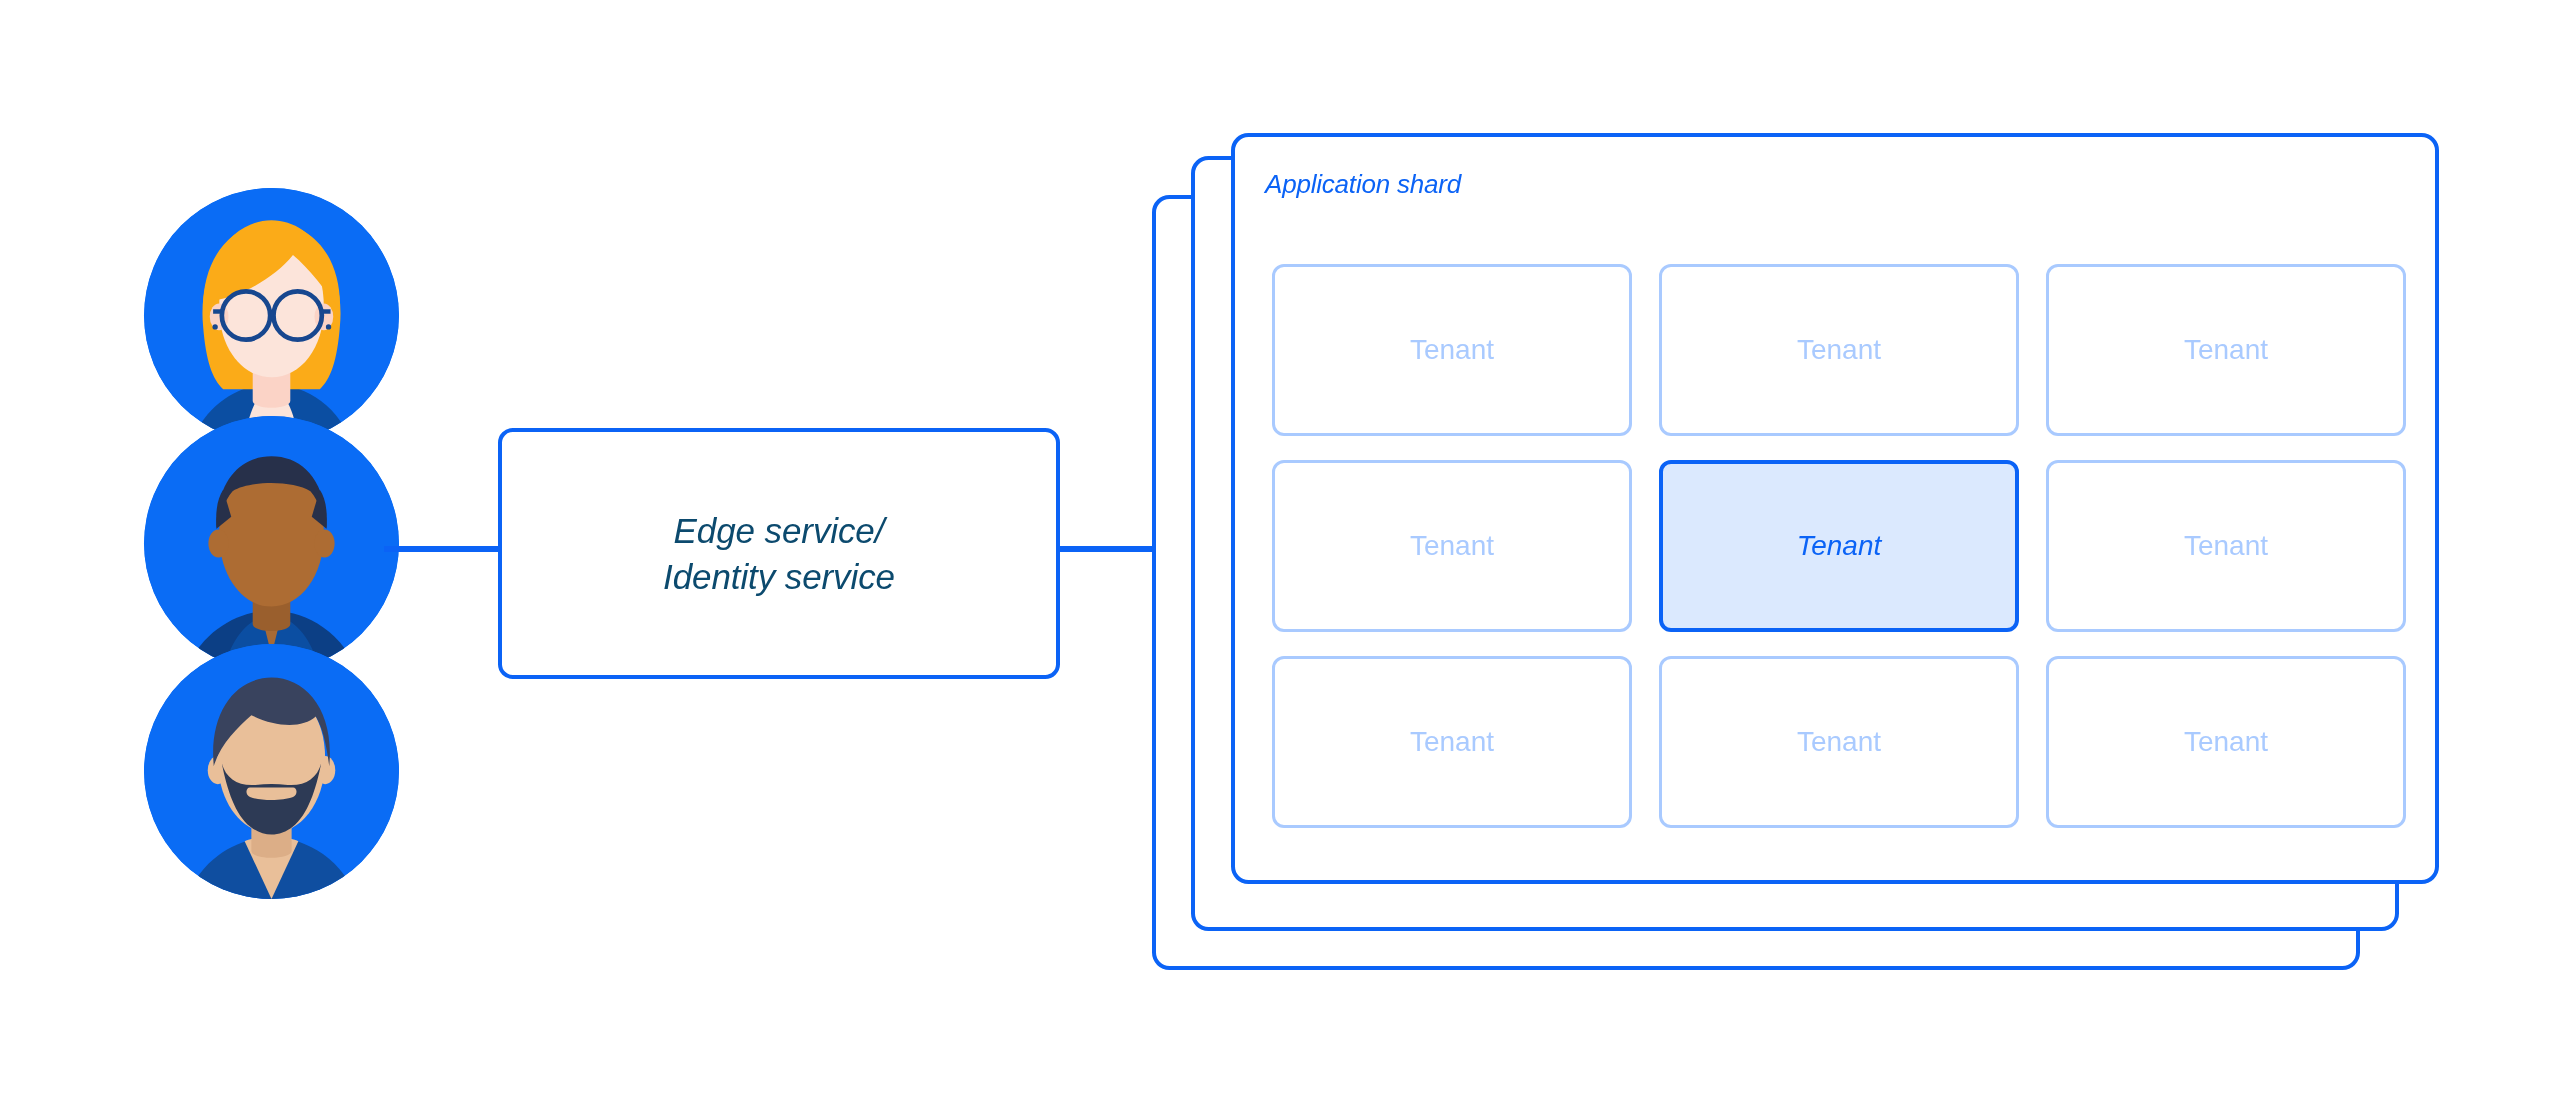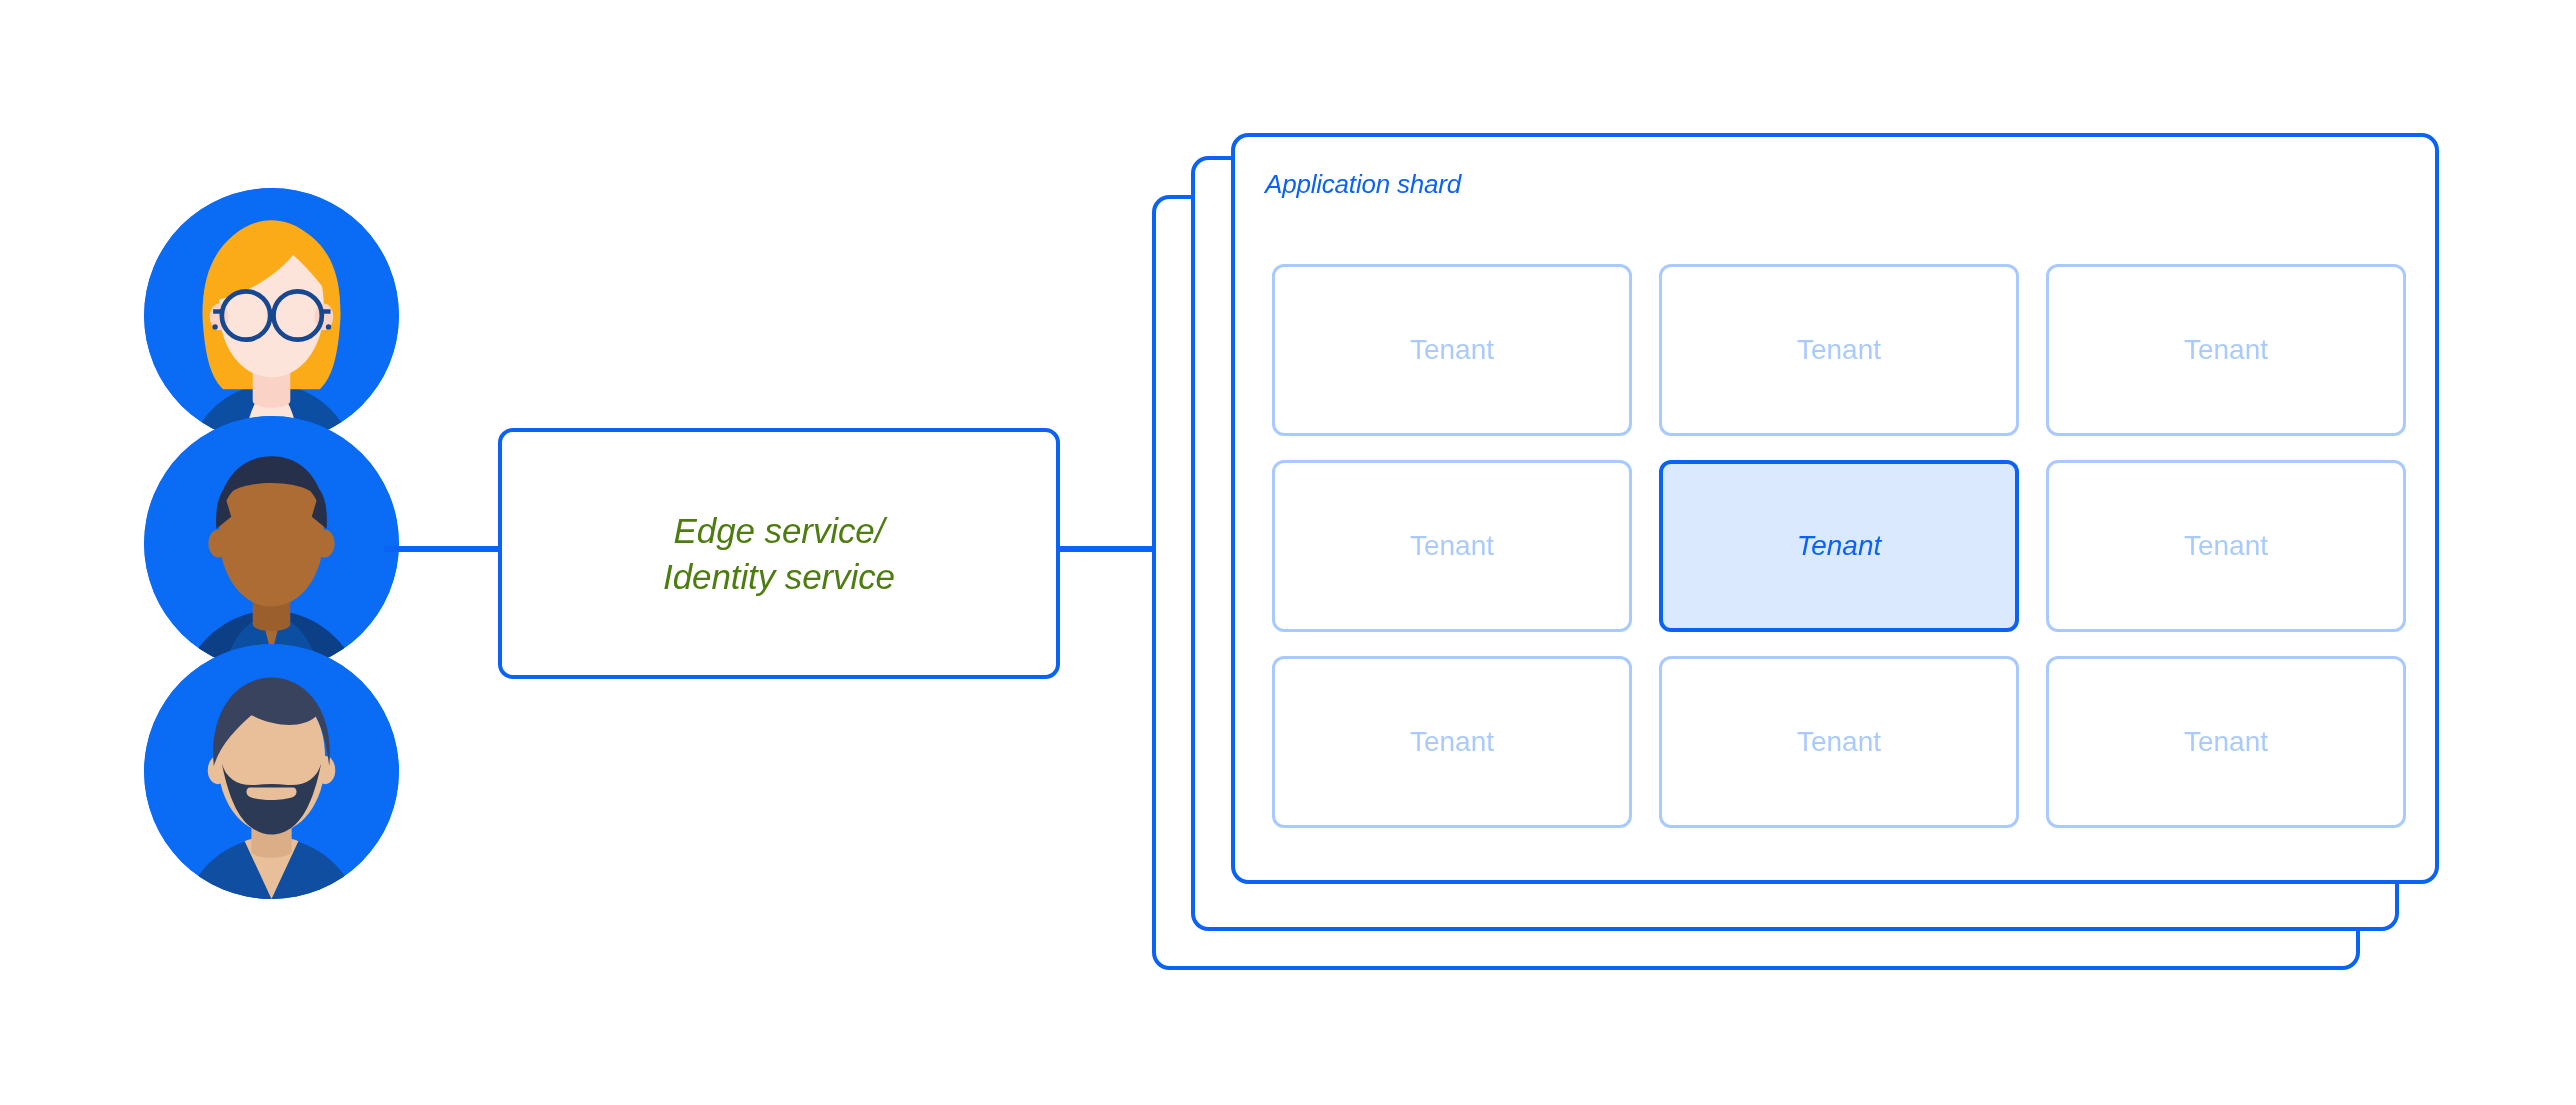--- a/index.html
+++ b/index.html
@@ -20,21 +20,21 @@
   
   .edge-box{
     position:absolute;
     border:4.7px solid #0b63f6;
     border-radius:14.8px;
     background:#ffffff;
     box-sizing:border-box;
     display:flex;align-items:center;justify-content:center;
   }
   .edge-label{
-    color:#4d7c0f;
+    color:#0c4a6e;
     font-style:italic;
     font-size:35px;
     line-height:1.30;
     text-align:center;
     font-weight:400;
     letter-spacing:-0.1px;
     white-space:pre-line;
   }
 
   

